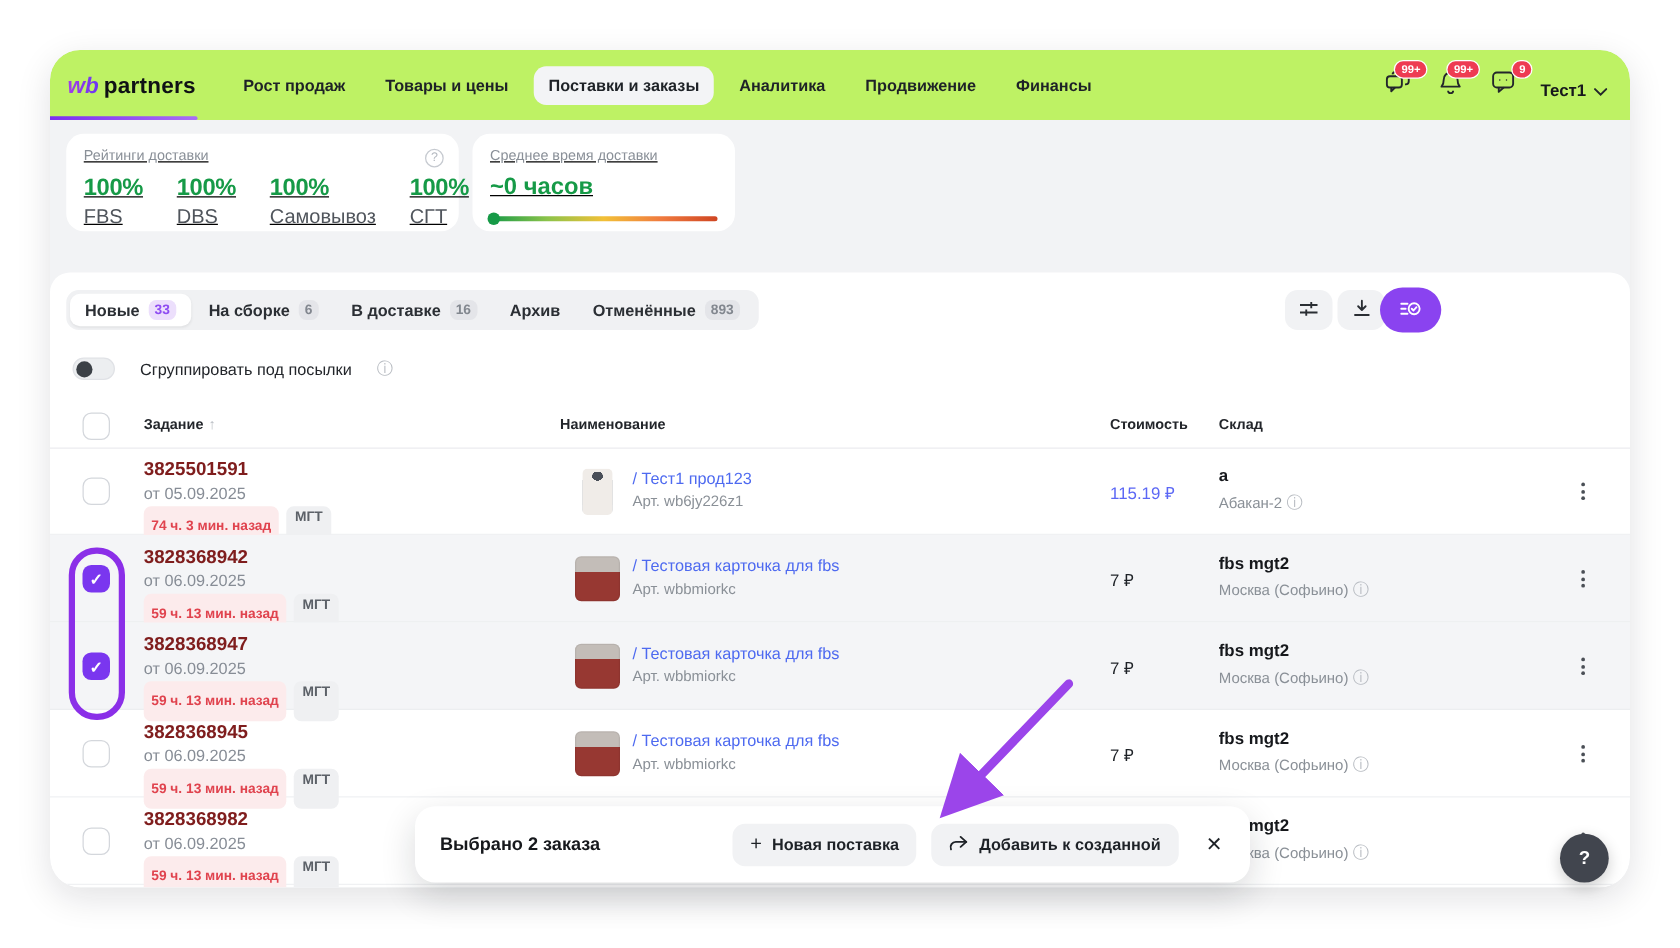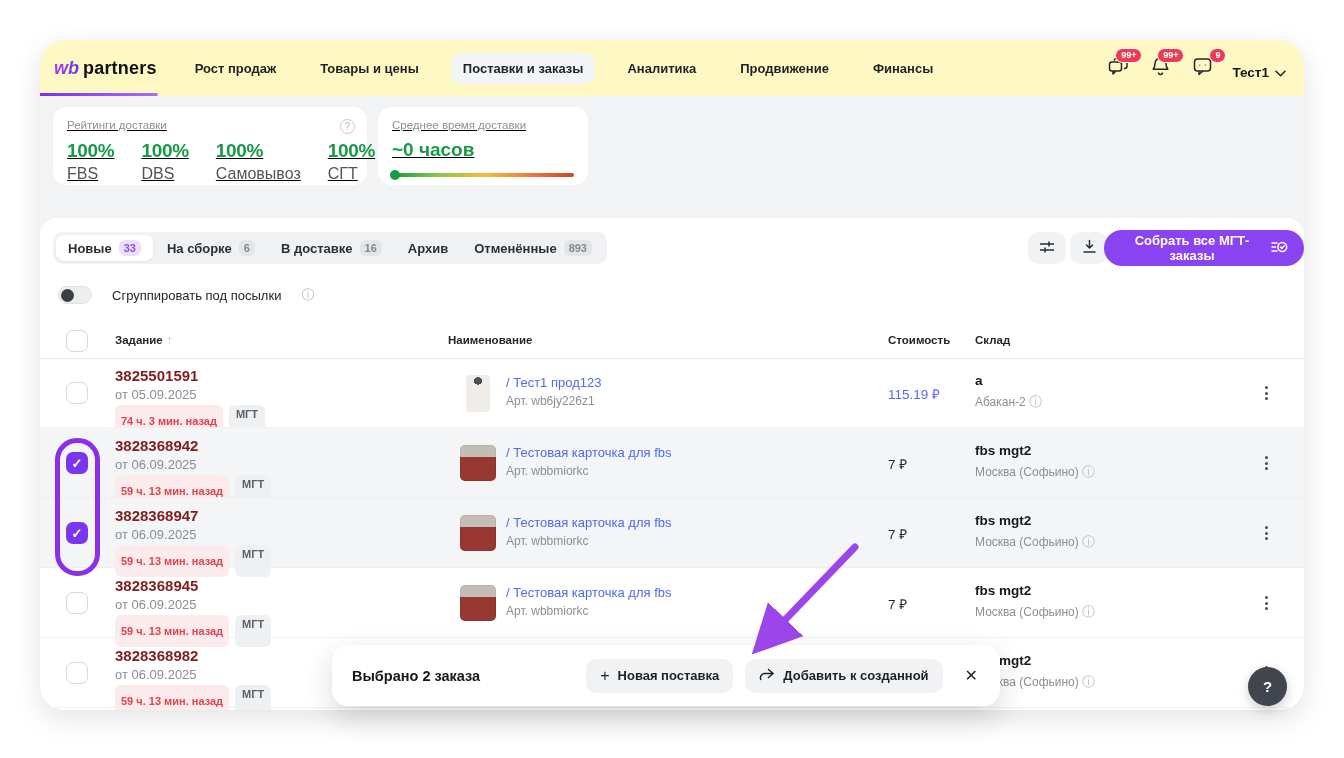--- a/index.html
+++ b/index.html
@@ -3,29 +3,29 @@
 <meta charset="utf-8">
 <style>
   * { margin:0; padding:0; box-sizing:border-box; }
   body { font-family:"Liberation Sans", sans-serif; background:#fff; }
   .canvas { position:relative; width:1344px; height:758px; background:#fff; overflow:hidden; }
 
   .app { position:absolute; left:40px; top:40px; width:1264px; height:670px;
          background:#f2f3f5; border-radius:24px; box-shadow:0 8px 28px rgba(15,20,30,.12); overflow:hidden; }
 
   
-  .navbar { position:relative; height:56px; background:#fef9c3; border-radius:24px 24px 0 0;
+  .navbar { position:relative; height:56px; background:#bef264; border-radius:24px 24px 0 0;
             display:flex; align-items:center; padding:0 18px 0 14px; }
   .logo { display:flex; align-items:baseline; gap:4px; cursor:pointer; }
   .logo .wb { font-size:18px; font-weight:700; font-style:italic; color:#8a2be2;
               background:linear-gradient(90deg,#a43de8,#6a35f2); -webkit-background-clip:text; background-clip:text; -webkit-text-fill-color:transparent; }
   .logo .pt { font-size:18px; font-weight:700; color:#0f1115; letter-spacing:.2px; }
   .nav-underline { position:absolute; left:0; bottom:0; width:118px; height:3px;
                    background:linear-gradient(90deg,#7b2ff0,#a96ff5); border-radius:0 3px 3px 0; }
-  .nav-items { display:flex; align-items:center; gap:20px; margin-left:26px; }
+  .nav-items { display:flex; align-items:center; gap:8px; margin-left:26px; }
   .nav-item { font-size:13px; font-weight:600; color:#1e2227; padding:8px 12px; border-radius:10px; cursor:pointer; white-space:nowrap; }
   .nav-item.active { background:#f3f4f6; font-weight:700; }
   .nav-right { margin-left:auto; display:flex; align-items:flex-end; gap:18px; }
   .icon-btn { position:relative; width:24px; height:24px; display:flex; align-items:center; justify-content:center; cursor:pointer; }
   .badge { position:absolute; top:-8px; right:-12px; background:#ee3b52; color:#fff; font-size:9px; font-weight:700;
            border-radius:9px; padding:2px 5px; line-height:1; border:1.5px solid #fff; }
   .account { display:flex; align-items:center; gap:6px; font-size:13.5px; font-weight:700; color:#16181c; cursor:pointer; }
 
   
   .metrics { position:absolute; left:0; top:56px; width:100%; height:122px; }
@@ -258,21 +258,20 @@
         </span>
       </button>
       <button class="sq-btn" style="left:1030px">
         <span>
           <svg width="15" height="15" viewBox="0 0 15 15" fill="none" stroke="#2a2e33" stroke-width="1.5" stroke-linecap="round" stroke-linejoin="round">
             <path d="M7.5 1.5v7M4.5 6l3 3 3-3M2 13h11"></path>
           </svg>
         </span>
       </button>
       <button class="collect-btn">
-        <span>Собрать все МГТ-заказы</span>
         <span>
           <svg width="17" height="14" viewBox="0 0 17 14" fill="none" stroke="#fff" stroke-width="1.5" stroke-linecap="round">
             <line x1="1" y1="3" x2="6" y2="3"></line>
               <line x1="1" y1="7" x2="4.5" y2="7"></line>
               <line x1="1" y1="11" x2="6" y2="11"></line>
             <circle cx="11.3" cy="7" r="4.4"></circle>
               <polyline points="9.4,7 10.8,8.4 13.2,5.7" stroke-linejoin="round"></polyline>
           </svg>
         </span>
       </button>

